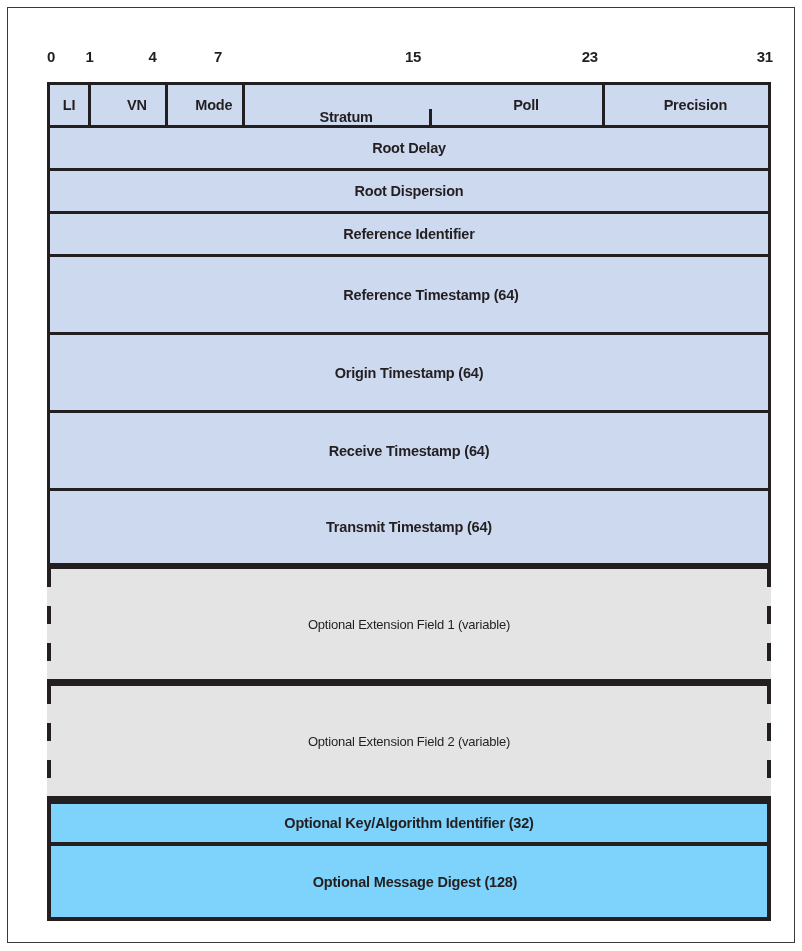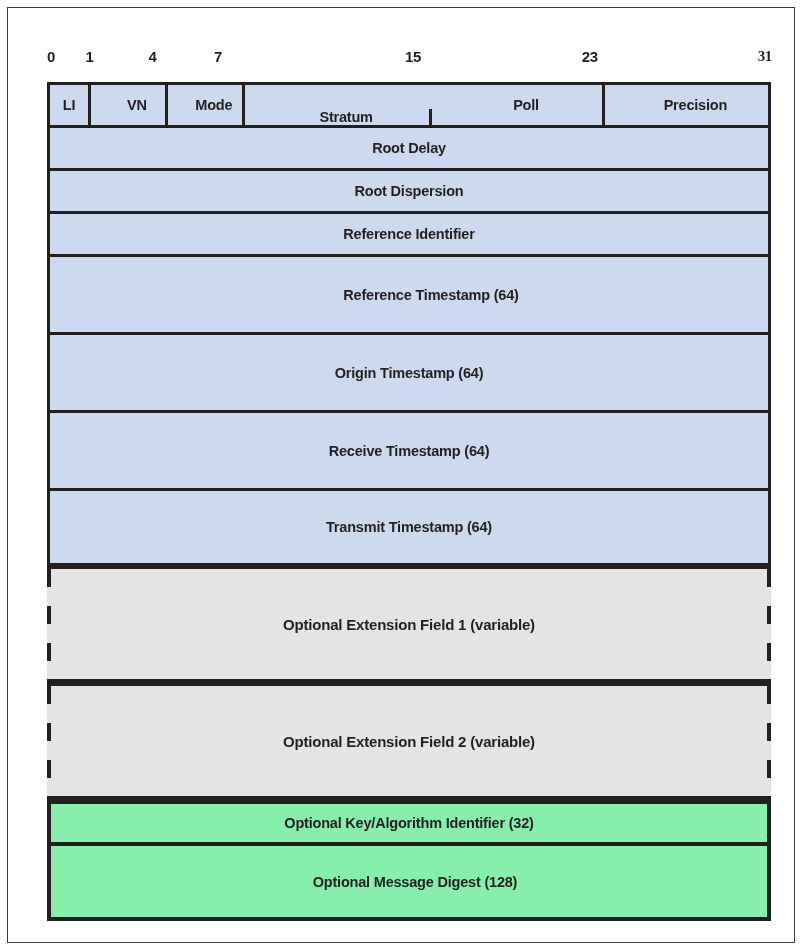--- a/index.html
+++ b/index.html
@@ -89,22 +89,22 @@
   .ext-row {
     position: relative;
     box-sizing: border-box;
     width: 100%;
     background: #e4e4e4;
     border-top: 4px solid #231f20;
     border-bottom: 4px solid #231f20;
     display: flex;
     align-items: center;
     justify-content: center;
-    font-size: 15px;
-    font-weight: bold;
+    font-size: 13px;
+    font-weight: normal;
     color: #231f20;
     letter-spacing: -0.2px;
     margin-top: -1px;
   }
   .ext-row .dash-left,
   .ext-row .dash-right {
     position: absolute;
     top: 0;
     bottom: 0;
     width: 4px;
@@ -118,21 +118,21 @@
         transparent 92px 110px
     );
     background-repeat: repeat-y;
   }
   .ext-row .dash-left  { left: 0; }
   .ext-row .dash-right { right: 0; }
 
   .gray-row {
     box-sizing: border-box;
     width: 100%;
-    background: #86efac;
+    background: #7dd3fc;
     border: 4px solid #231f20;
     border-bottom-width: 0;
     display: flex;
     align-items: center;
     justify-content: center;
     font-size: 14.5px;
     font-weight: bold;
     color: #231f20;
     letter-spacing: -0.2px;
   }
@@ -145,21 +145,21 @@
 
 <div id="figure-frame">
 
   <div id="bit-ruler">
     <span class="ruler-tick" style="left: 1.5%;">0</span>
     <span class="ruler-tick" style="left: 6.8%;">1</span>
     <span class="ruler-tick" style="left: 15.4%;">4</span>
     <span class="ruler-tick" style="left: 24.4%;">7</span>
     <span class="ruler-tick" style="left: 51.1%;">15</span>
     <span class="ruler-tick" style="left: 75.3%;">23</span>
-    <span class="ruler-tick" style="left: 99.3%; font-family: Liberation Serif, serif;">31</span>
+    <span class="ruler-tick" style="left: 99.3%;">31</span>
   </div>
 
   <div id="packet-table">
 
     <div class="row h1">
       <div class="cell" style="width: 6.5%;">LI</div>
       <div class="cell" style="width: 9.3%;">VN</div>
       <div class="cell" style="width: 9.4%;">Mode</div>
       <div class="cell" style="width: 27%; margin-top: 24px;">Stratum</div>
       <div class="cell" style="width: 24.6%;">Poll</div>

